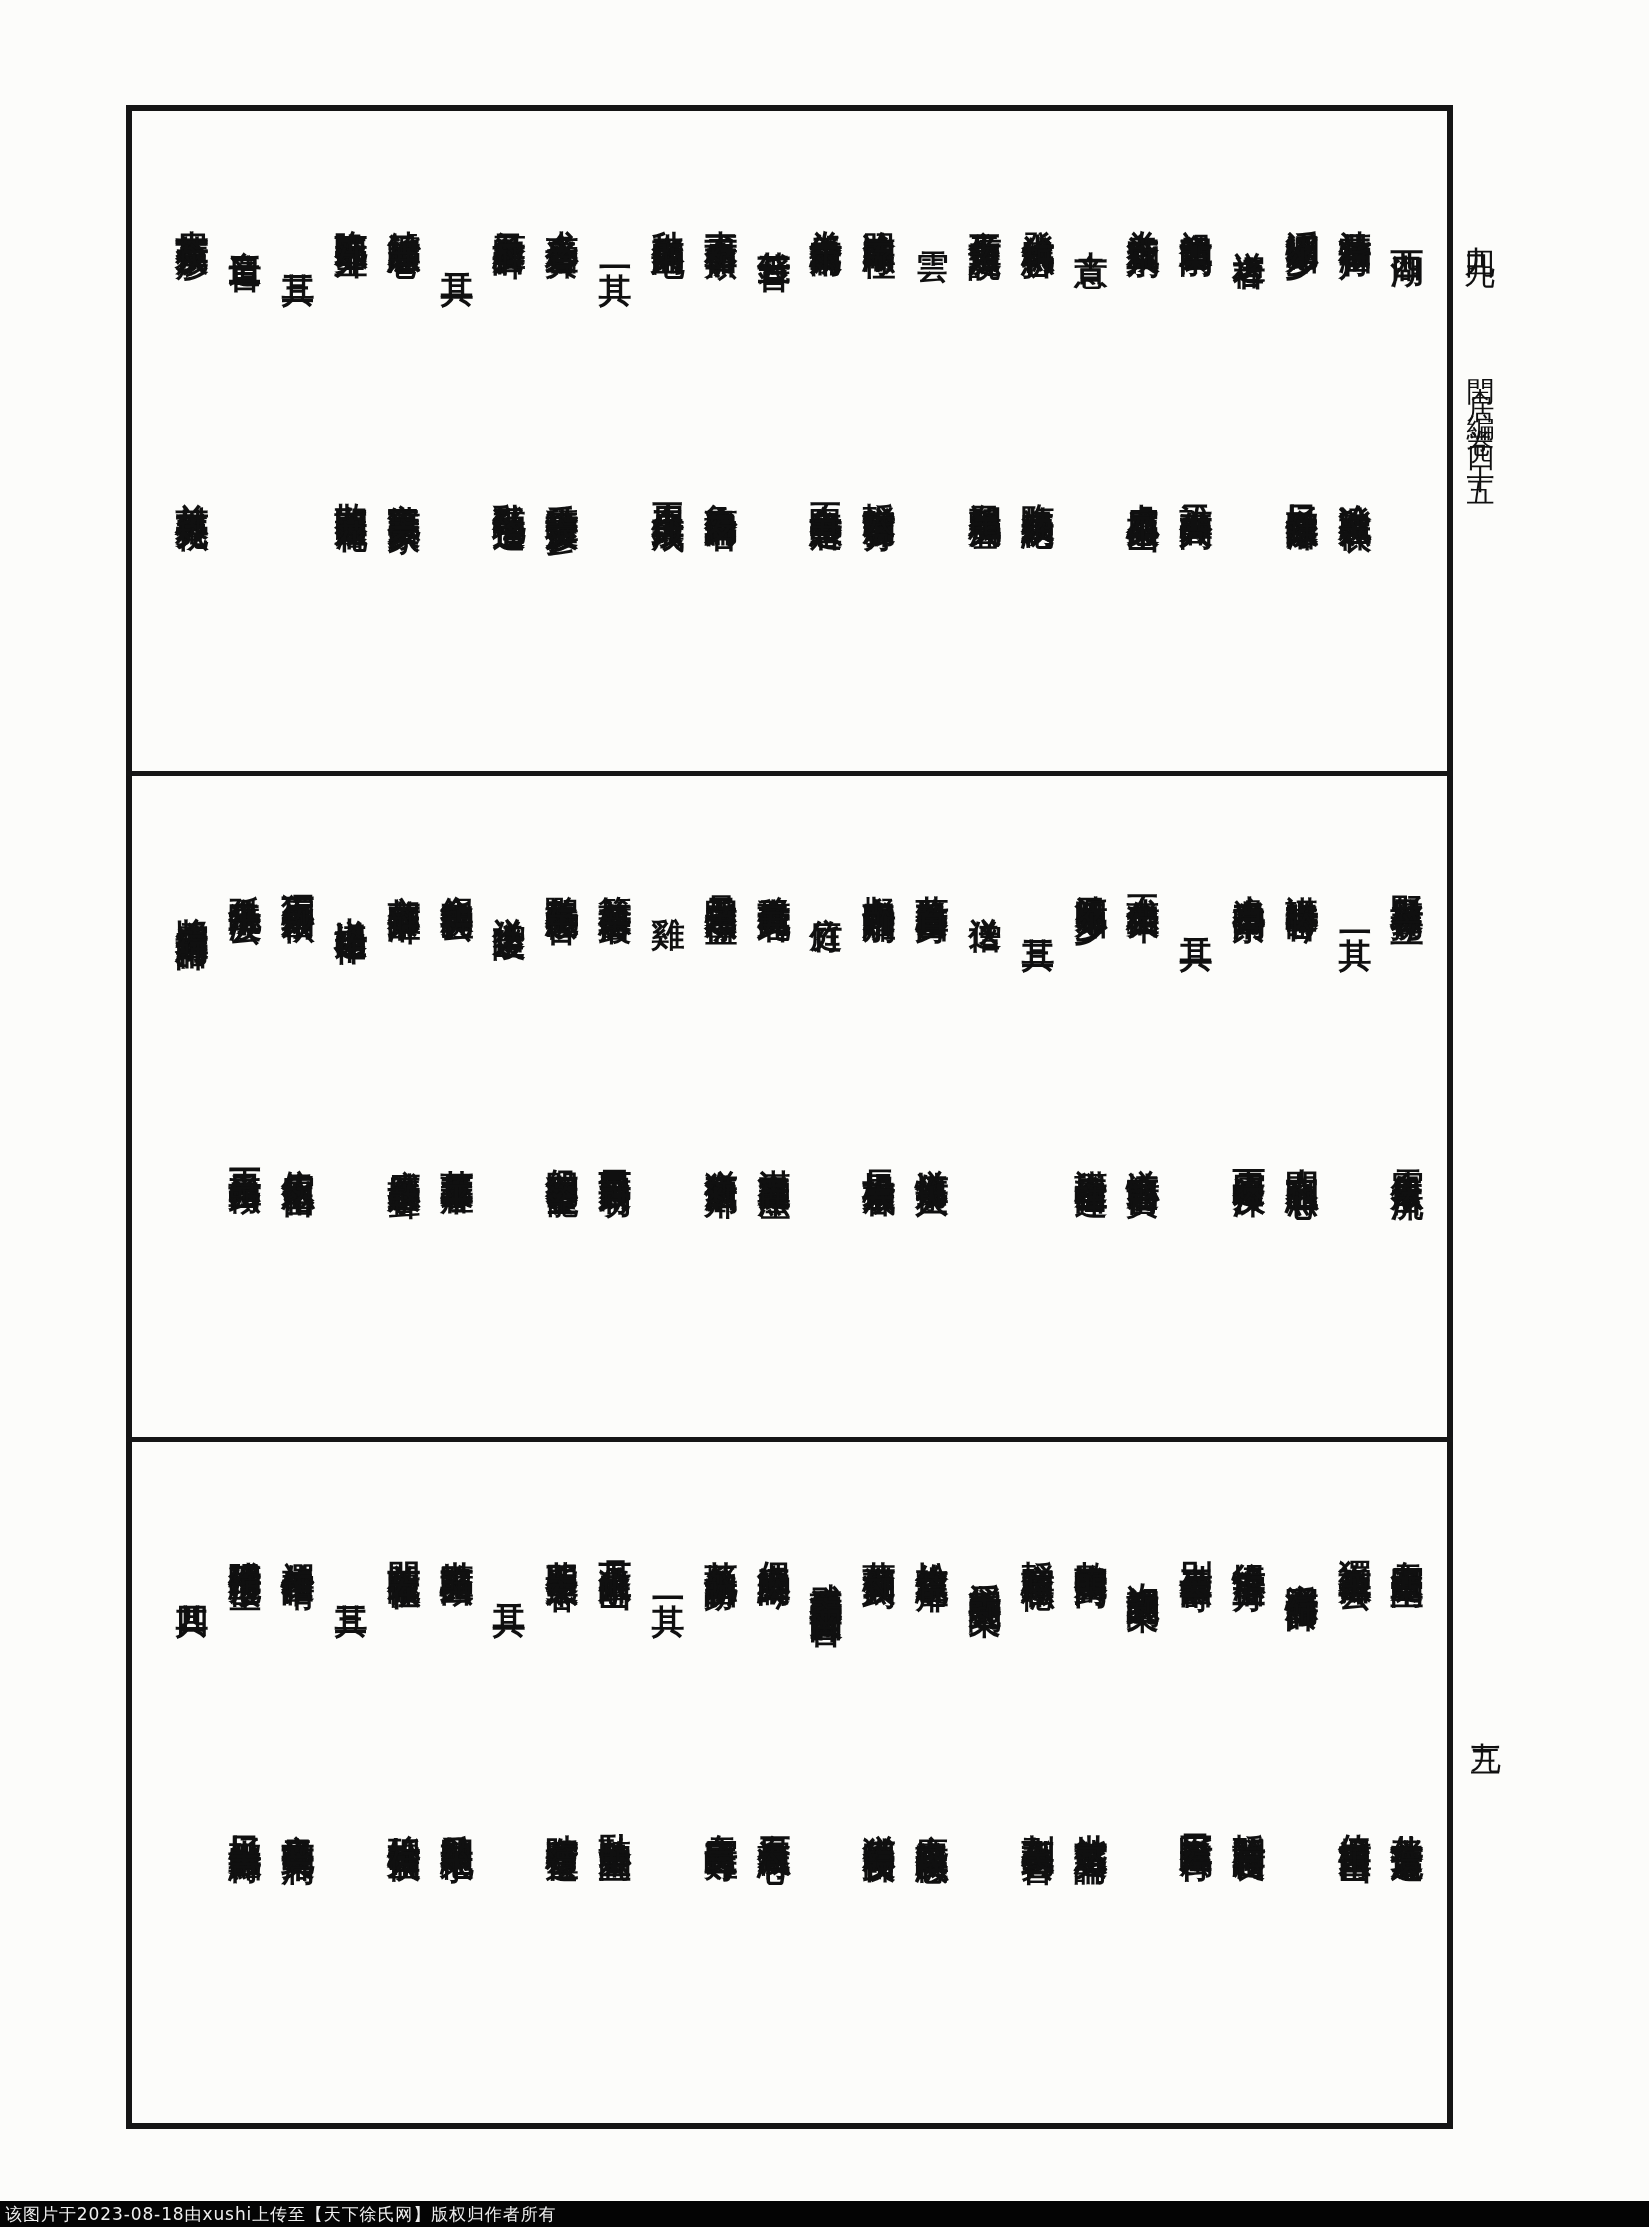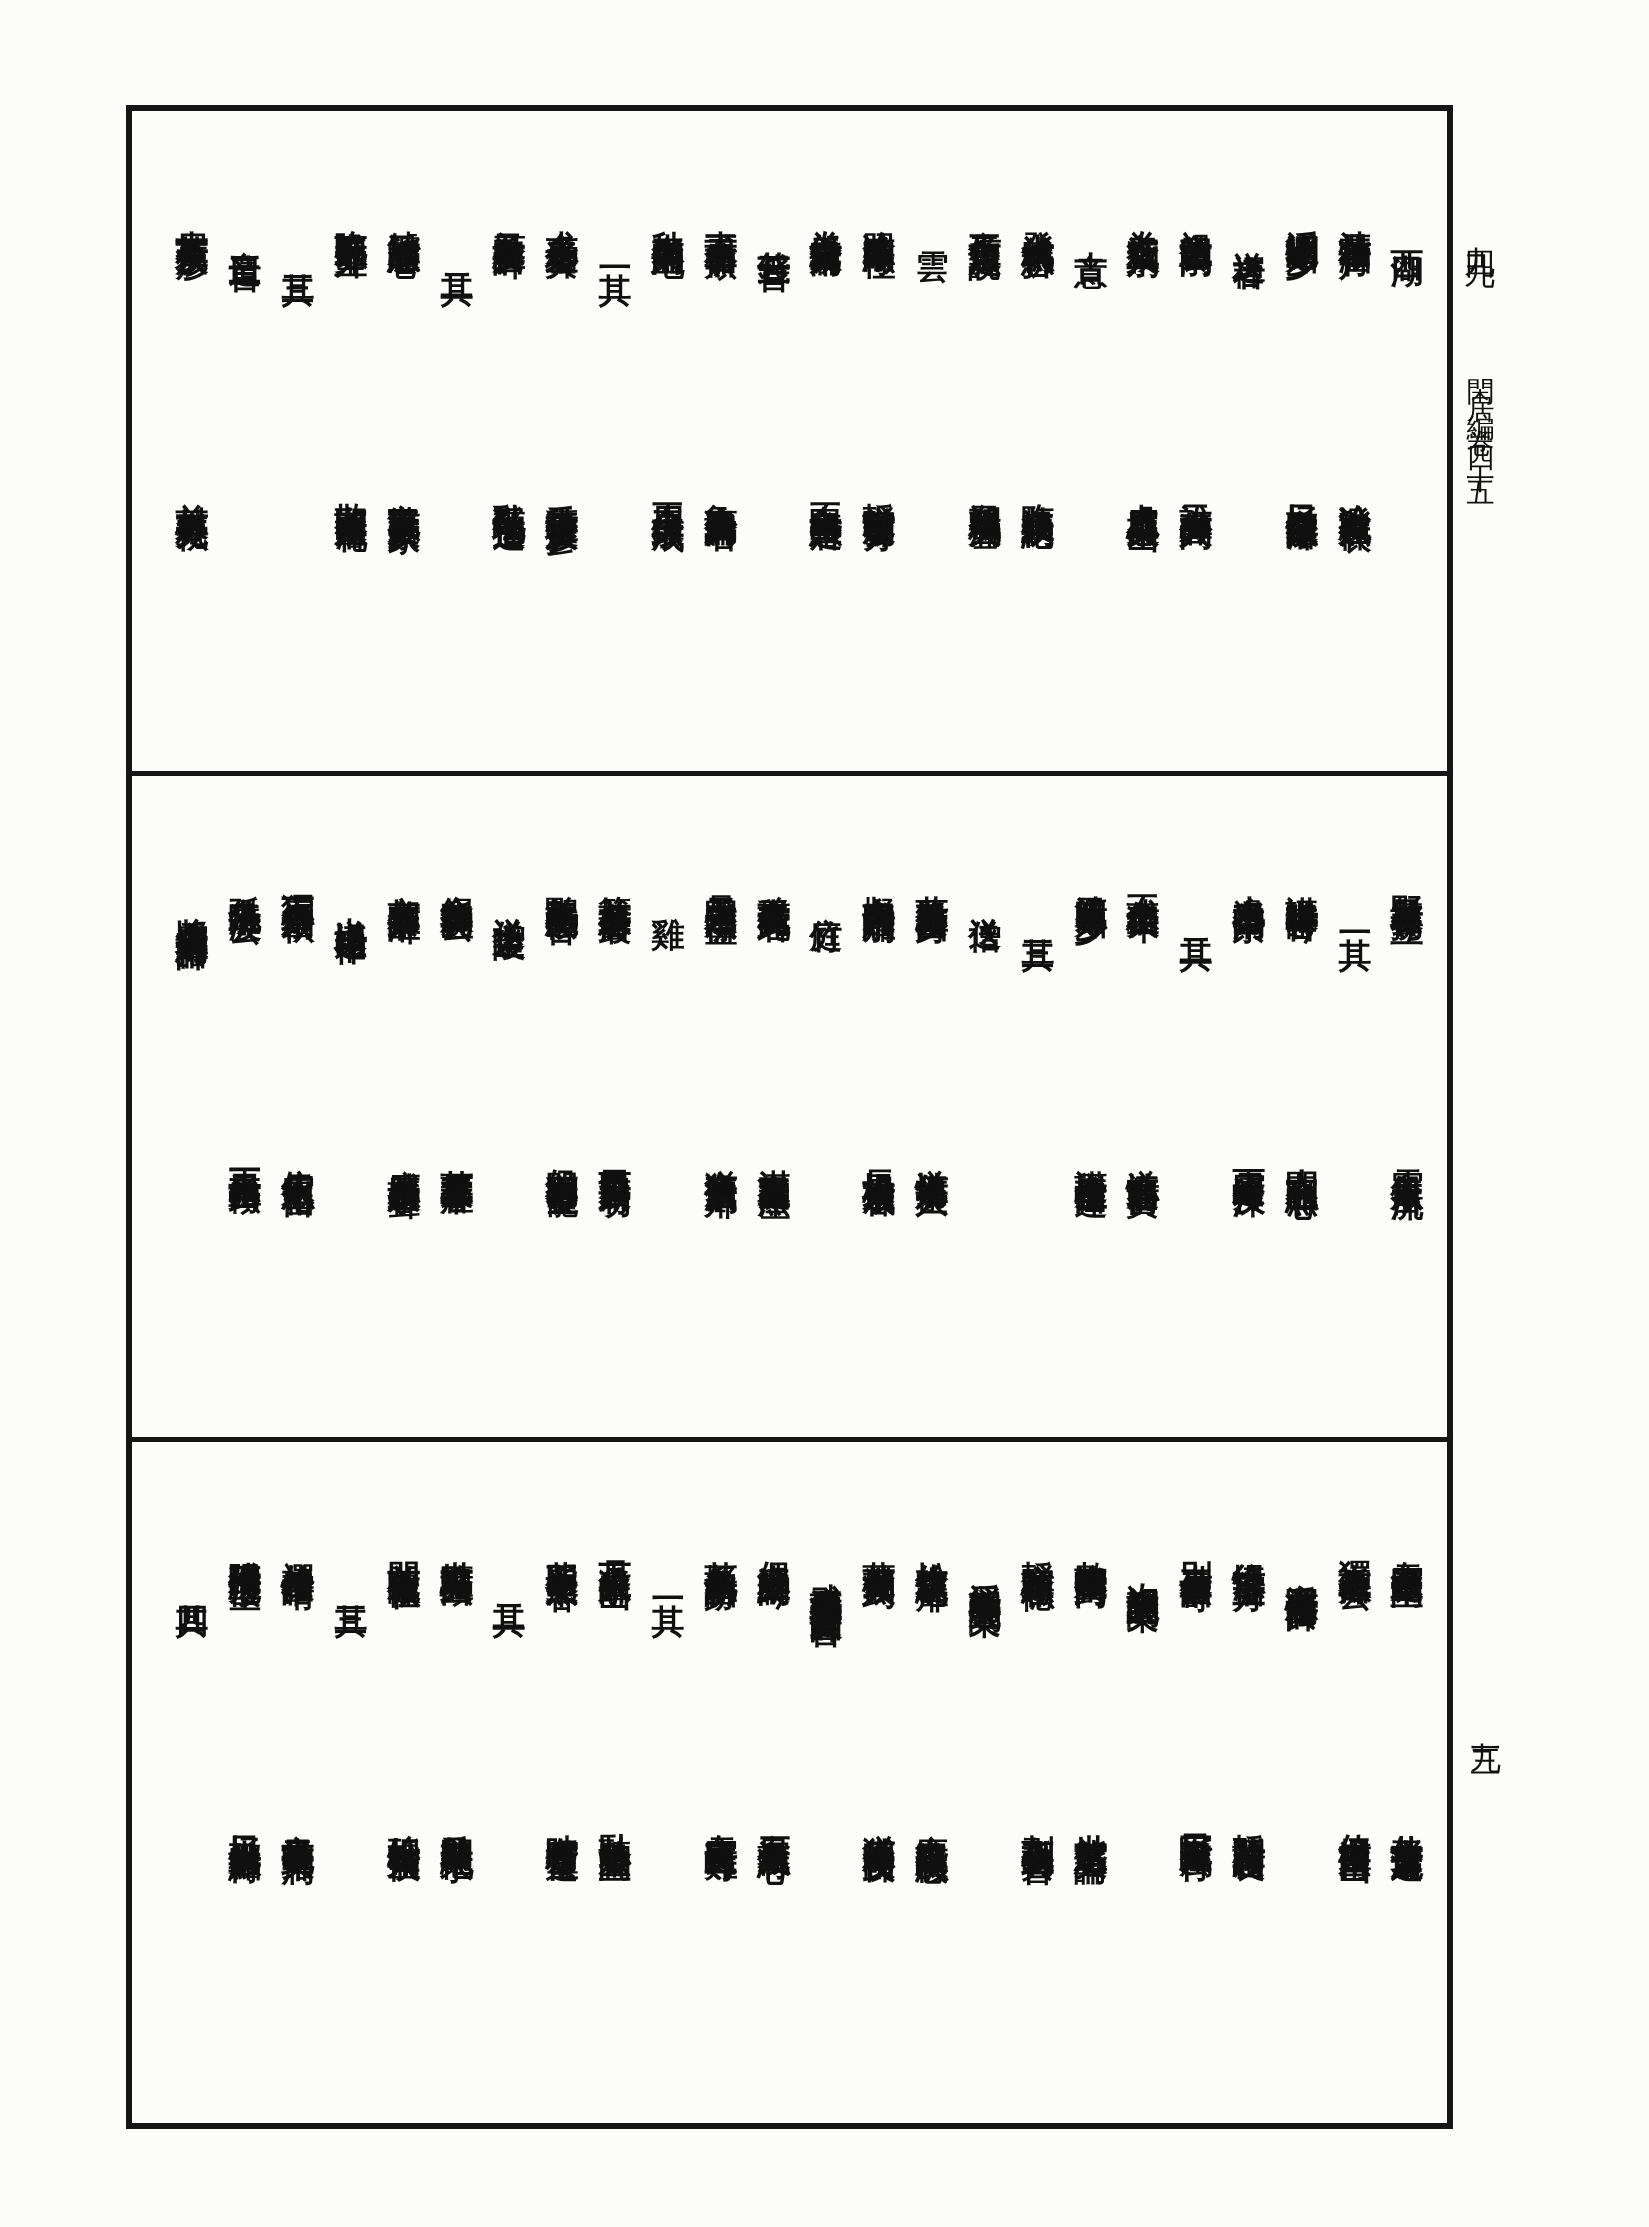--- a/index.html
+++ b/index.html
@@ -150,14 +150,15 @@
       <div class="vtext verse" style="left: 277px; top: 1808px;">音書早晚到柴扃</div>
       <div class="vtext verse" style="left: 224px; top: 1535px;">殘陽獨倚危樓望</div>
       <div class="vtext verse" style="left: 224px; top: 1808px;">極目山光數點靑</div>
       <div class="vtext label" style="left: 171px; top: 1578px;">其四</div>
     </div>
 
   <div class="vtext margin-folio" style="left:1460px;top:222px">九四九</div>
   <div class="vtext margin-volume" style="left:1462px;top:357px">閑居編卷四十五</div>
   <div class="vtext margin-page" style="left:1466px;top:1718px">九三一</div>
 
+  <div id="watermark">该图片于2023-08-18由xushi上传至【天下徐氏网】版权归作者所有</div>
 </div>
 
 
 </body></html>

